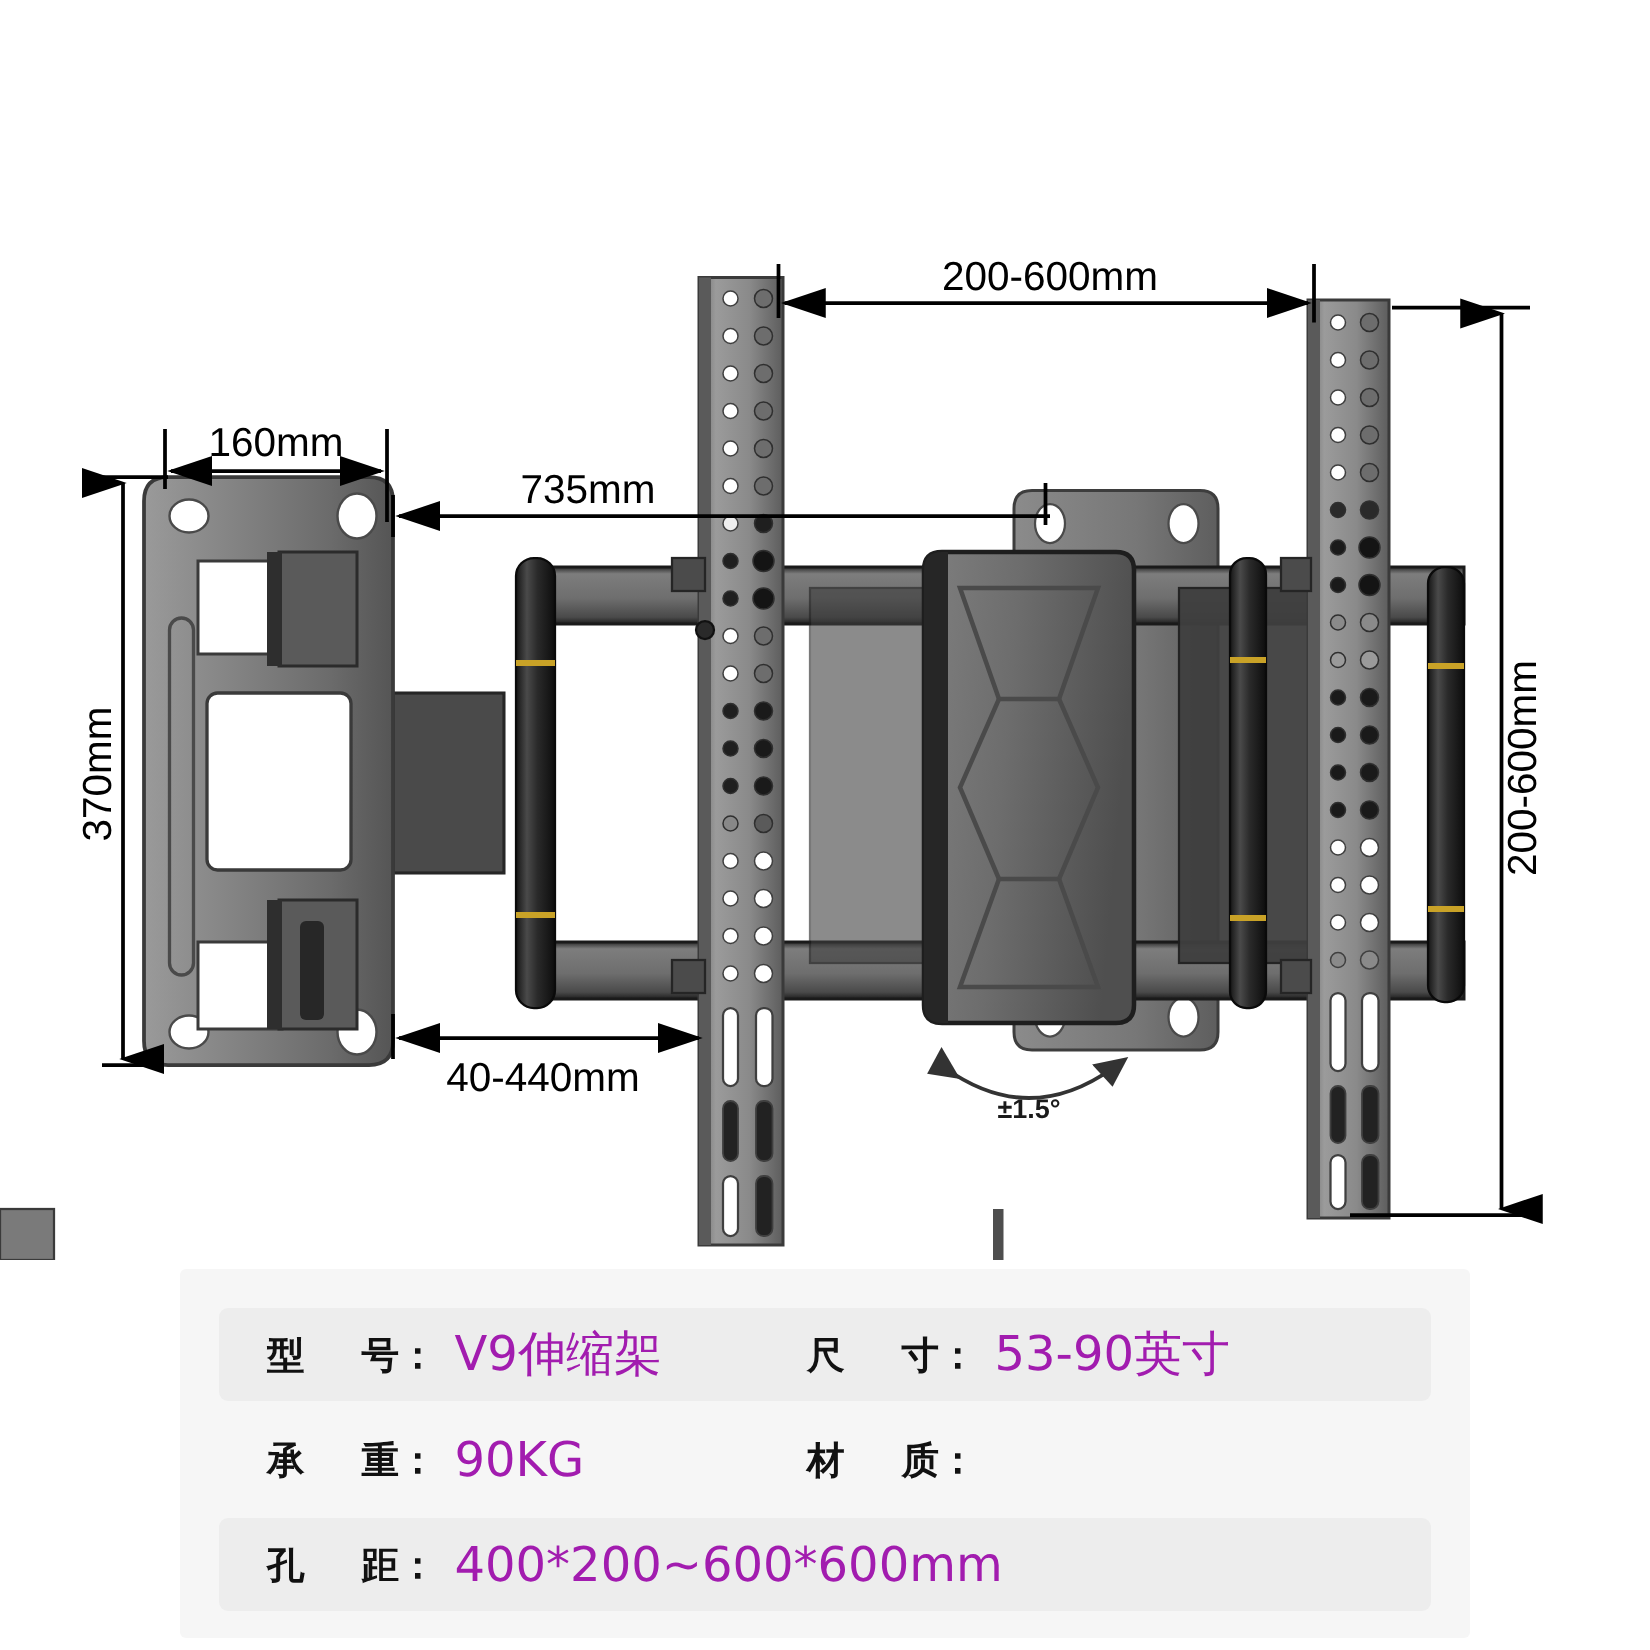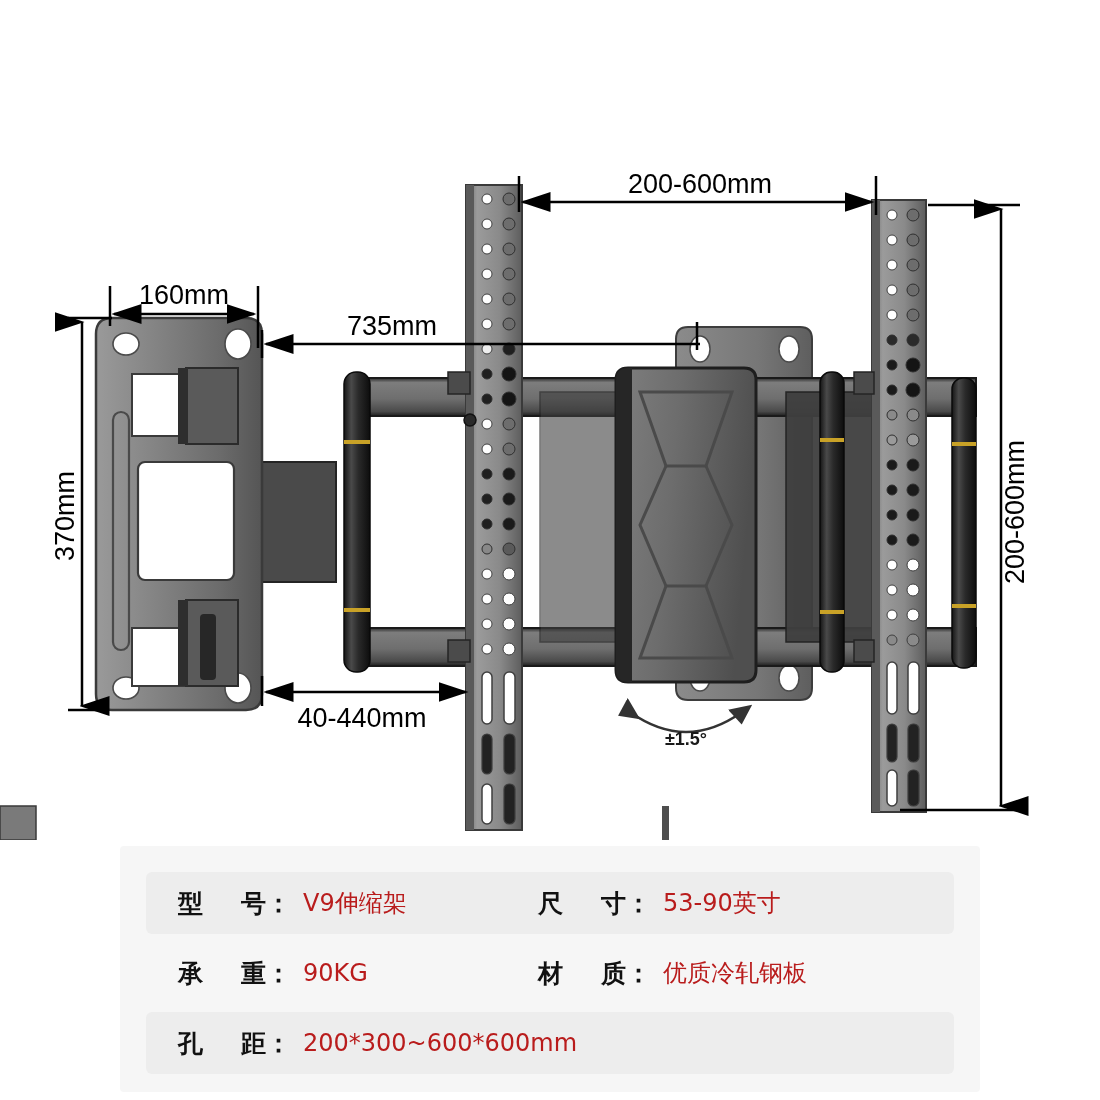--- a/index.html
+++ b/index.html
@@ -45,22 +45,22 @@
     font-size:25px;
     font-weight:bold;
     color:#111;
     letter-spacing:0px;
     font-family:"DejaVu Sans","Liberation Sans",sans-serif;
   }
   .lbl .sp{display:inline-block;width:38px;}
   .colon{font-size:25px;font-weight:bold;color:#111;
          font-family:"DejaVu Sans","Liberation Sans",sans-serif;}
   .val{
-    font-size:24px;
-    color:#b91c1c;
+    font-size:32px;
+    color:#a21caf;
     margin-left:12px;
     font-family:"DejaVu Sans","Liberation Sans",sans-serif;
   }
 </style>
 </head>
 <body>
 
 <div id="stage">
 
   <div id="diagram">
@@ -393,29 +393,28 @@
         <span class="lbl"><span class="sp"></span></span>
         <span class="lbl">重</span>
         <span class="colon">：</span>
         <span class="val">90KG</span>
       </div>
       <div class="cell c2">
         <span class="lbl">材</span>
         <span class="lbl"><span class="sp"></span></span>
         <span class="lbl">质</span>
         <span class="colon">：</span>
-        <span class="val">优质冷轧钢板</span>
       </div>
     </div>
 
     <div class="spec-row band" id="row2">
       <div class="cell c1">
         <span class="lbl">孔</span>
         <span class="lbl"><span class="sp"></span></span>
         <span class="lbl">距</span>
         <span class="colon">：</span>
-        <span class="val">200*300~600*600mm</span>
+        <span class="val">400*200~600*600mm</span>
       </div>
     </div>
 
   </div>
 
 </div>
 
 </body></html>

